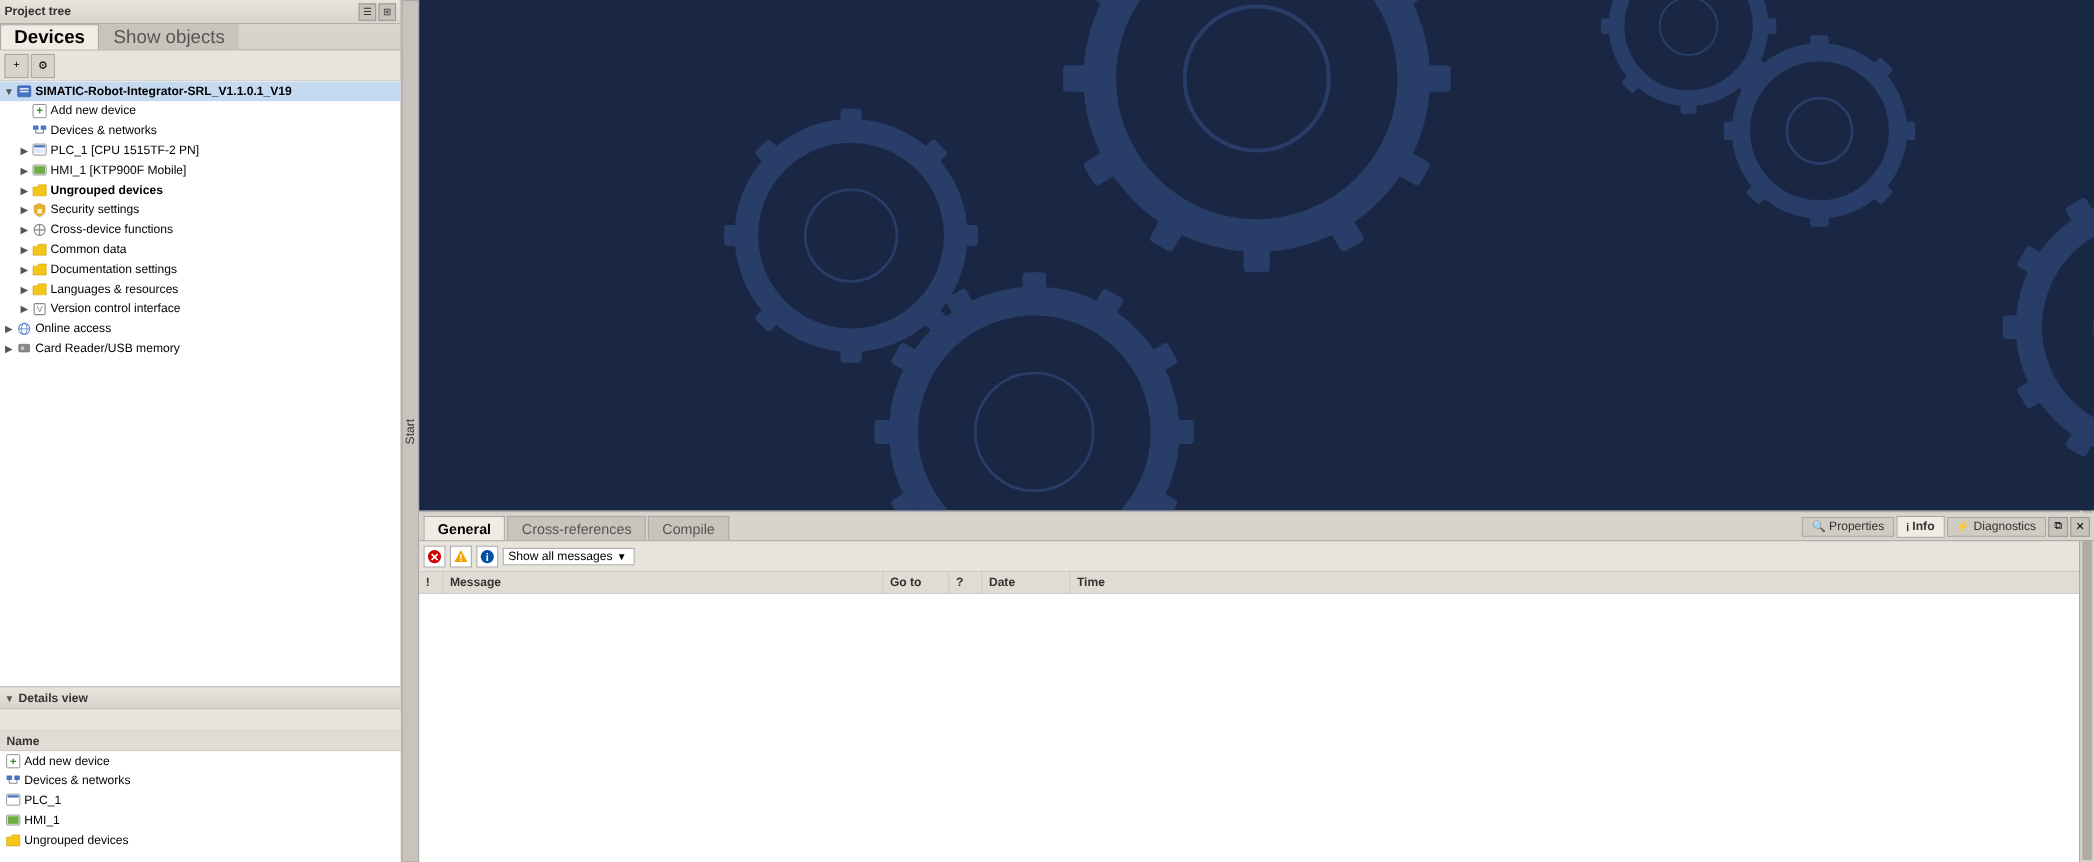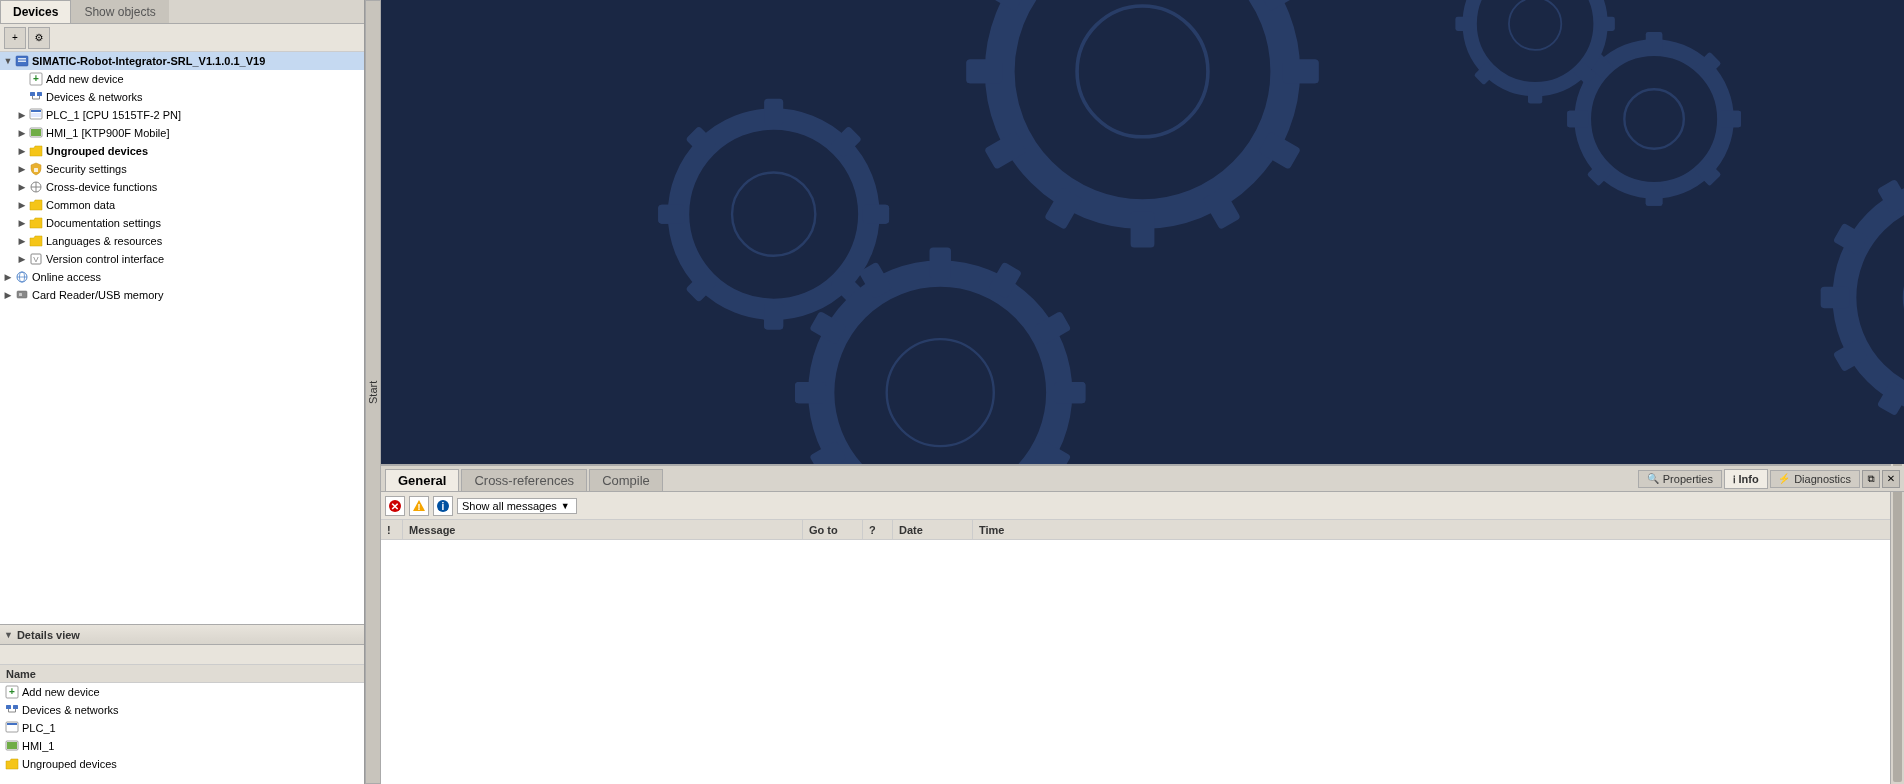--- a/index.html
+++ b/index.html
@@ -10,21 +10,21 @@
 
     
     .left-panel { width: 365px; display: flex; flex-direction: column; background: #f0ece4; border-right: 1px solid #999; flex-shrink: 0; }
 
     .project-tree-header { background: linear-gradient(to bottom, #e8e4dc, #d8d4cc); border-bottom: 1px solid #aaa; padding: 2px 4px; display: flex; align-items: center; justify-content: space-between; height: 22px; }
     .project-tree-title { font-weight: bold; font-size: 11px; color: #333; }
     .header-icons { display: flex; gap: 2px; }
     .header-icon-btn { width: 16px; height: 16px; background: #c8c4bc; border: 1px solid #999; display: flex; align-items: center; justify-content: center; font-size: 9px; cursor: pointer; color: #333; }
 
     .tabs-row { display: flex; background: #d8d4cc; border-bottom: 1px solid #aaa; height: 24px; }
-    .tab { padding: 3px 12px; font-size: 12px; cursor: pointer; border: 1px solid transparent; border-bottom: none; display: flex; align-items: center; }
+    .tab { padding: 3px 12px; font-size: 17px; cursor: pointer; border: 1px solid transparent; border-bottom: none; display: flex; align-items: center; }
     .tab.active { background: #f0ece4; border-color: #aaa; border-bottom-color: #f0ece4; font-weight: bold; }
     .tab.inactive { background: #c8c4bc; color: #555; }
 
     .toolbar-row { height: 28px; background: #e8e4dc; border-bottom: 1px solid #ccc; display: flex; align-items: center; padding: 2px 4px; gap: 2px; }
     .toolbar-btn { width: 22px; height: 22px; background: #d8d4cc; border: 1px solid #aaa; display: flex; align-items: center; justify-content: center; cursor: pointer; font-size: 10px; }
 
     .tree-area { flex: 1; overflow-y: auto; background: #fff; }
     .tree-item { display: flex; align-items: center; padding: 1px 0; cursor: pointer; white-space: nowrap; min-height: 18px; }
     .tree-item.selected { background: #c5d9f1; }
     .tree-item .indent { display: inline-block; }
@@ -83,20 +83,27 @@
     .scrollbar-v { width: 14px; background: #d8d4cc; display: flex; flex-direction: column; border-left: 1px solid #aaa; }
     .scrollbar-thumb { background: #b0aca4; flex: 1; margin: 2px; border-radius: 2px; }
   </style>
 </head>
 <body>
 
 <div class="main-area">
 
   <div class="left-panel">
 
+    <div class="project-tree-header">
+      <span class="project-tree-title">Project tree</span>
+      <div class="header-icons">
+        <div class="header-icon-btn">☰</div>
+        <div class="header-icon-btn">⊞</div>
+      </div>
+    </div>
 
     <div class="tabs-row">
       <div class="tab active">
         <span>Devices</span>
       </div>
       <div class="tab inactive">
         <span>Show objects</span>
       </div>
     </div>
 

